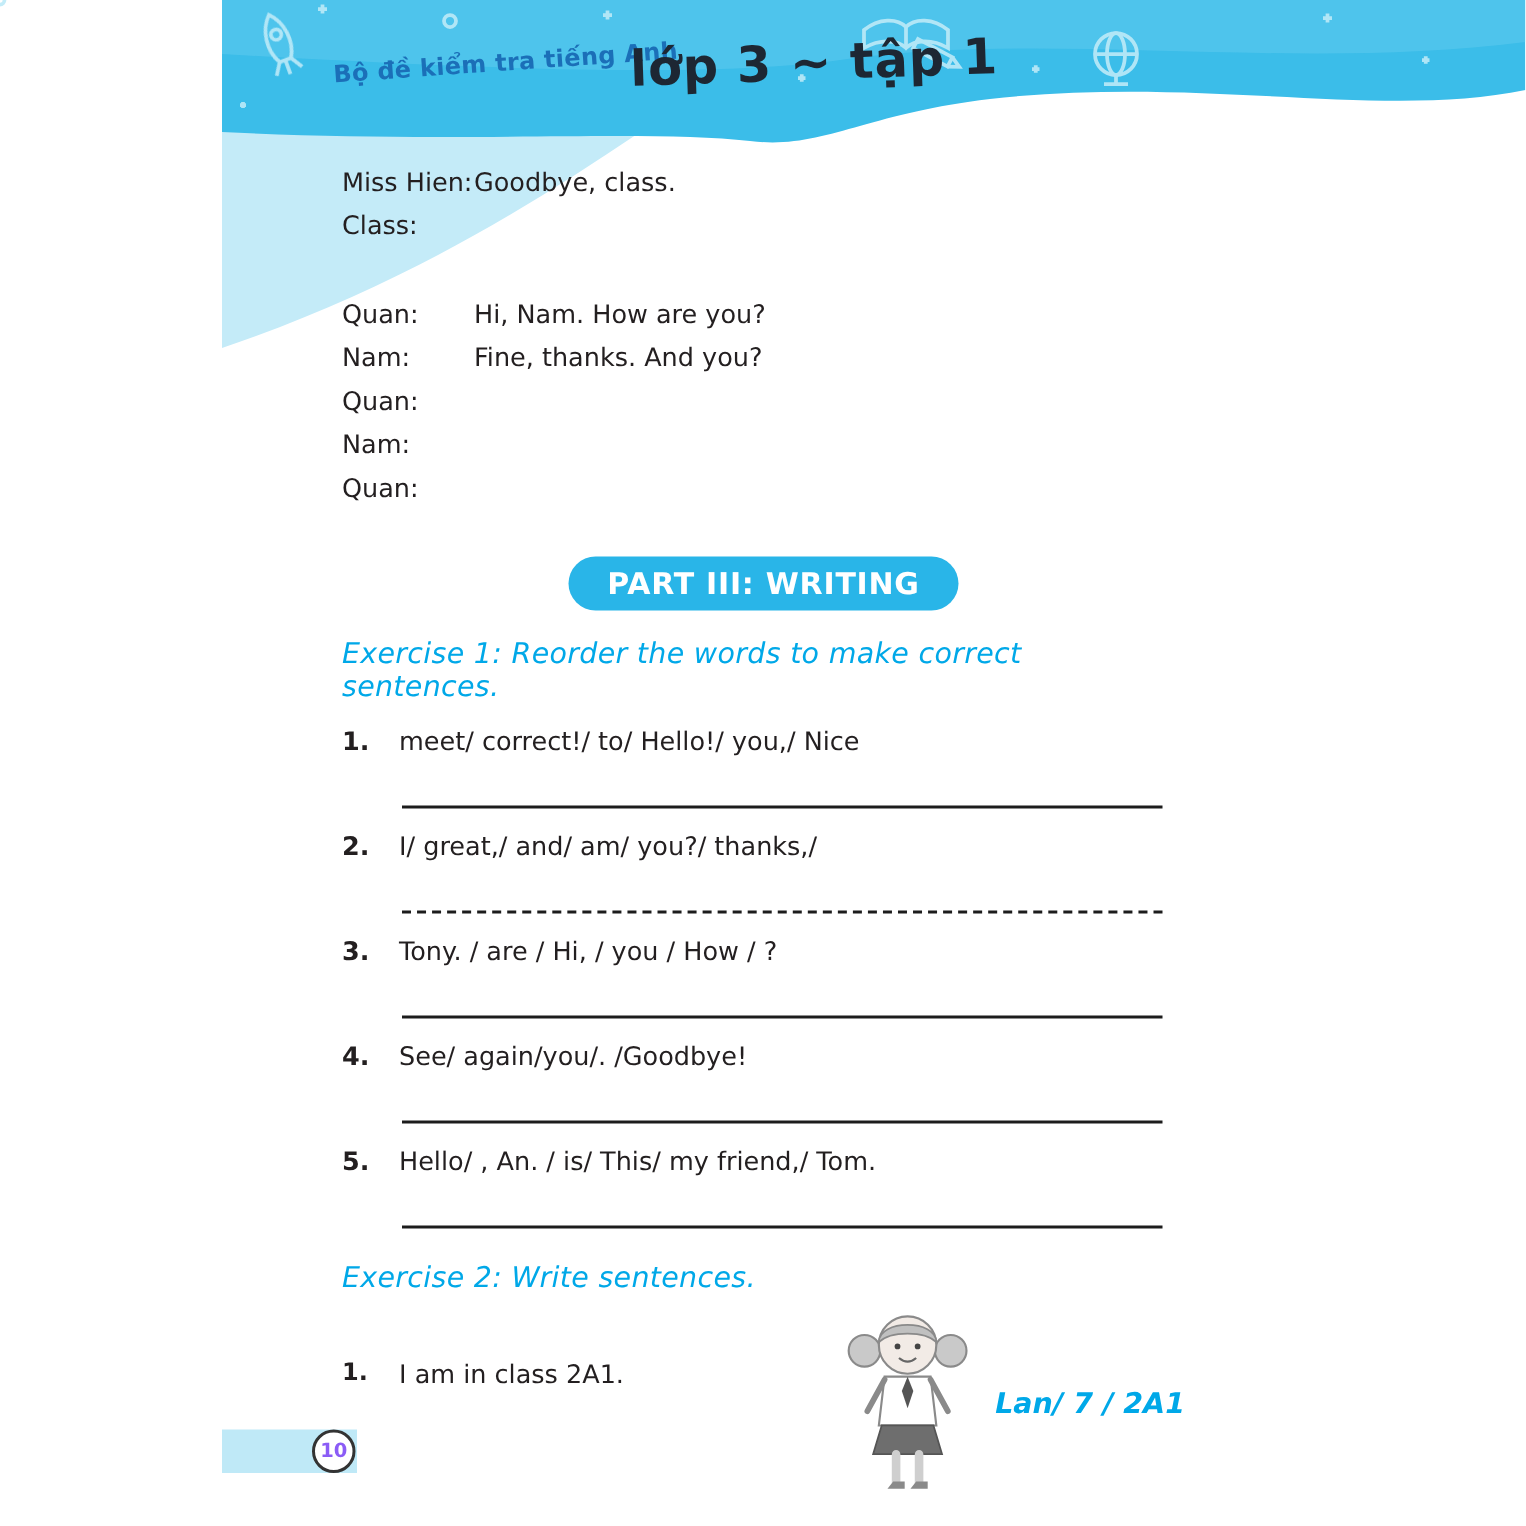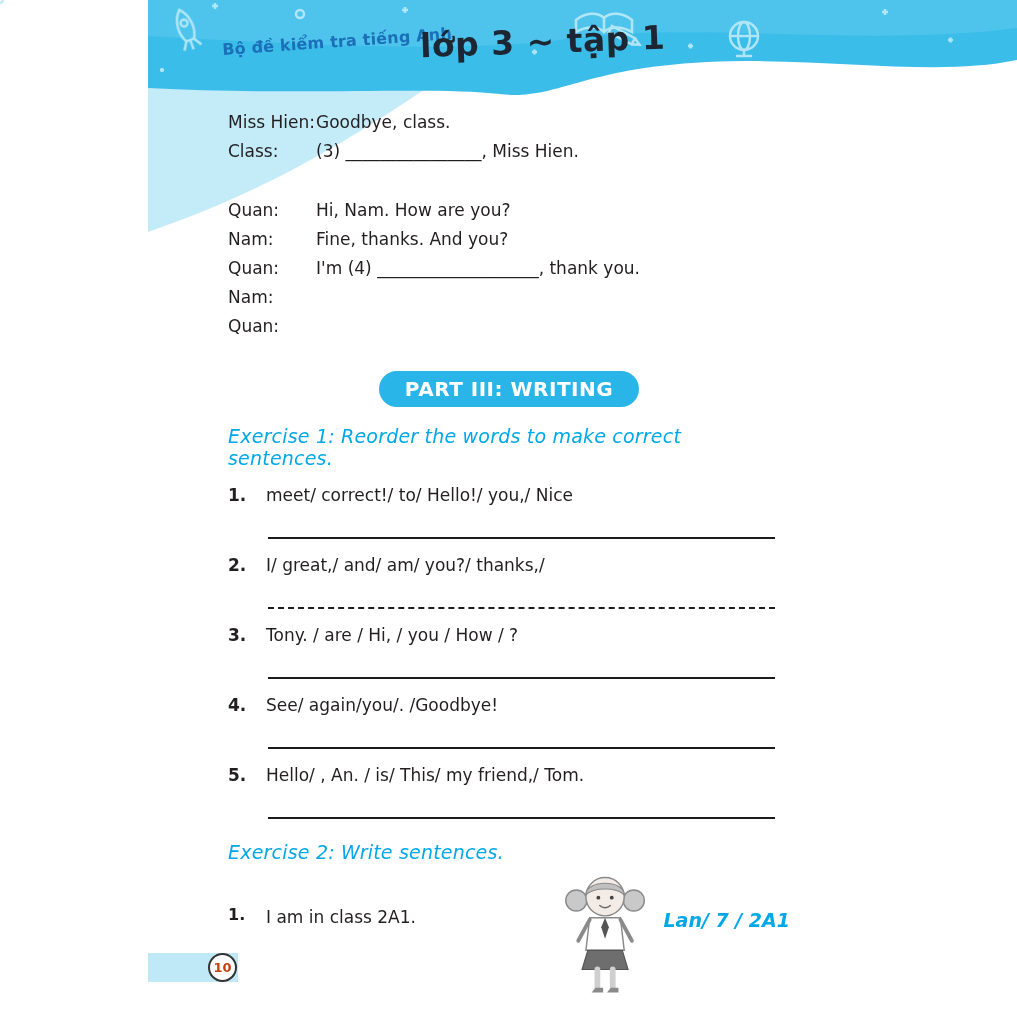--- a/index.html
+++ b/index.html
@@ -45,33 +45,33 @@
     margin: 0 15px 14px 40px; height: 32px;
     border-bottom: 2px solid #1c1c1c;
   }
   .answer-line.dashed { border-bottom-style: dashed; }
   
   .ex2-row { display: flex; align-items: flex-start; margin-top: 42px; }
   .ex2-textblock { width: 300px; font-size: 17px; line-height: 24px; }
   .ex2-illustration { width: 92px; margin-left: 8px; margin-top: -40px; }
   .ex2-hint {
     color: #00a8e8; font-size: 19px; font-weight: bold; font-style: italic;
-    margin-left: 14px; margin-top: 4px; white-space: nowrap;
+    margin-left: 14px; margin-top: 20px; white-space: nowrap;
   }
   
   .footer-bar {
     position: absolute; left: 148px; top: 953px;
     width: 90px; height: 29px; background: #bfe9f7;
   }
   .page-num-circle {
     position: absolute; left: 208px; top: 953px;
     width: 29px; height: 29px; border-radius: 50%;
     background: #ffffff; border: 2px solid #333333;
     display: flex; align-items: center; justify-content: center;
-    font-size: 13px; font-weight: bold; color: #c2410c;
+    font-size: 13px; font-weight: bold; color: #8b5cf6;
   }
 </style>
 </head>
 <body>
 
 <div class="page">
 
   <svg class="header-art" width="1017" height="240" viewBox="0 0 1017 240">
 
     <path d="M148,0 H560 C 430,80 330,170 148,232 Z" fill="#c4ebf8"></path>
@@ -124,36 +124,34 @@
 
   <div class="content">
 
     <div class="dialogue">
       <div class="dia-line">
         <span class="dia-speaker">Miss Hien:</span>
         <span class="dia-text">Goodbye, class.</span>
       </div>
       <div class="dia-line">
         <span class="dia-speaker">Class:</span>
-        <span class="dia-text">(3) ________________, Miss Hien.</span>
       </div>
     </div>
 
     <div class="dialogue">
       <div class="dia-line">
         <span class="dia-speaker">Quan:</span>
         <span class="dia-text">Hi, Nam. How are you?</span>
       </div>
       <div class="dia-line">
         <span class="dia-speaker">Nam:</span>
         <span class="dia-text">Fine, thanks. And you?</span>
       </div>
       <div class="dia-line">
         <span class="dia-speaker">Quan:</span>
-        <span class="dia-text">I'm (4) ___________________, thank you.</span>
       </div>
       <div class="dia-line">
         <span class="dia-speaker">Nam:</span>
       </div>
       <div class="dia-line">
         <span class="dia-speaker">Quan:</span>
       </div>
     </div>
 
     <div class="part-badge-wrap">

